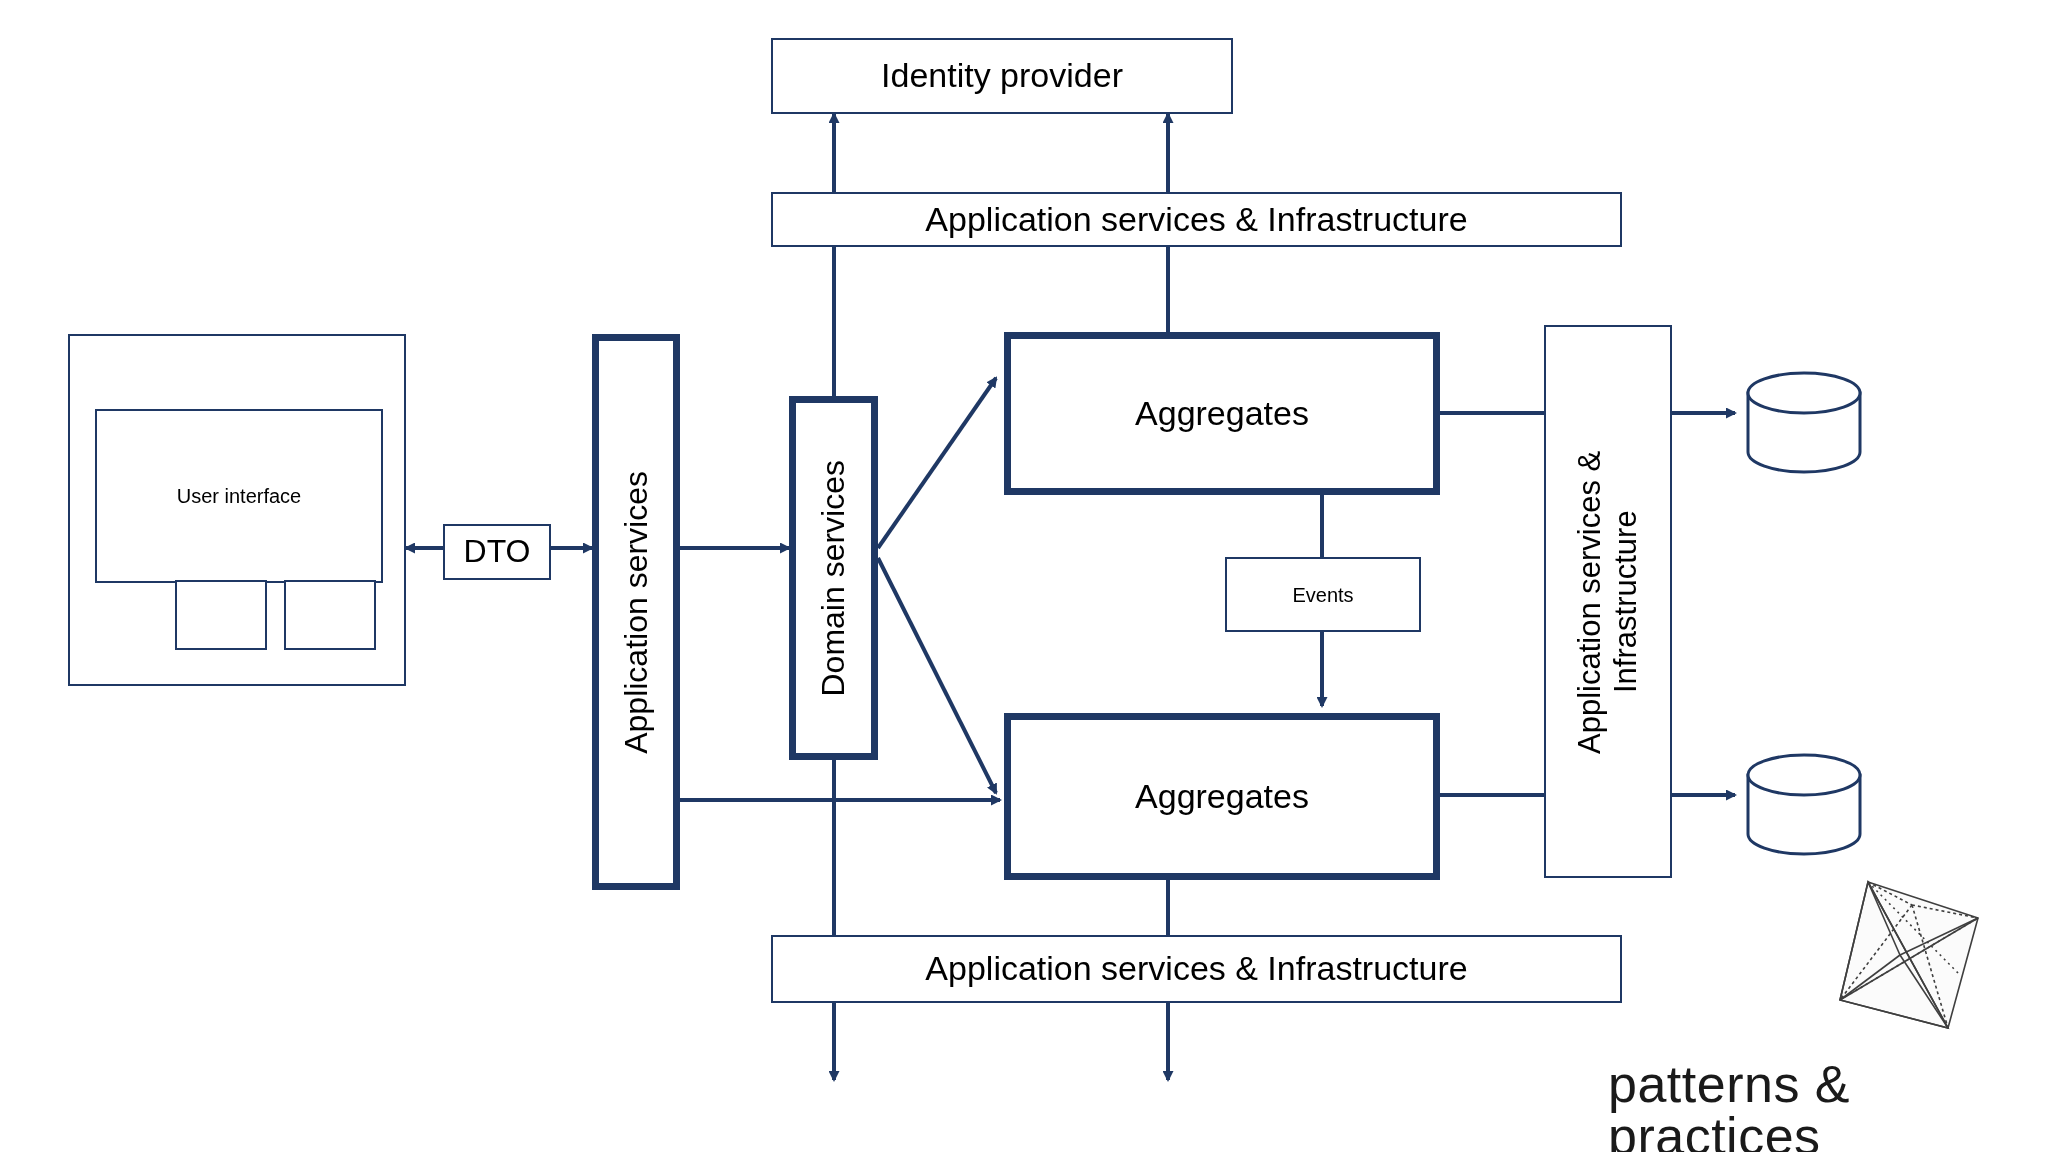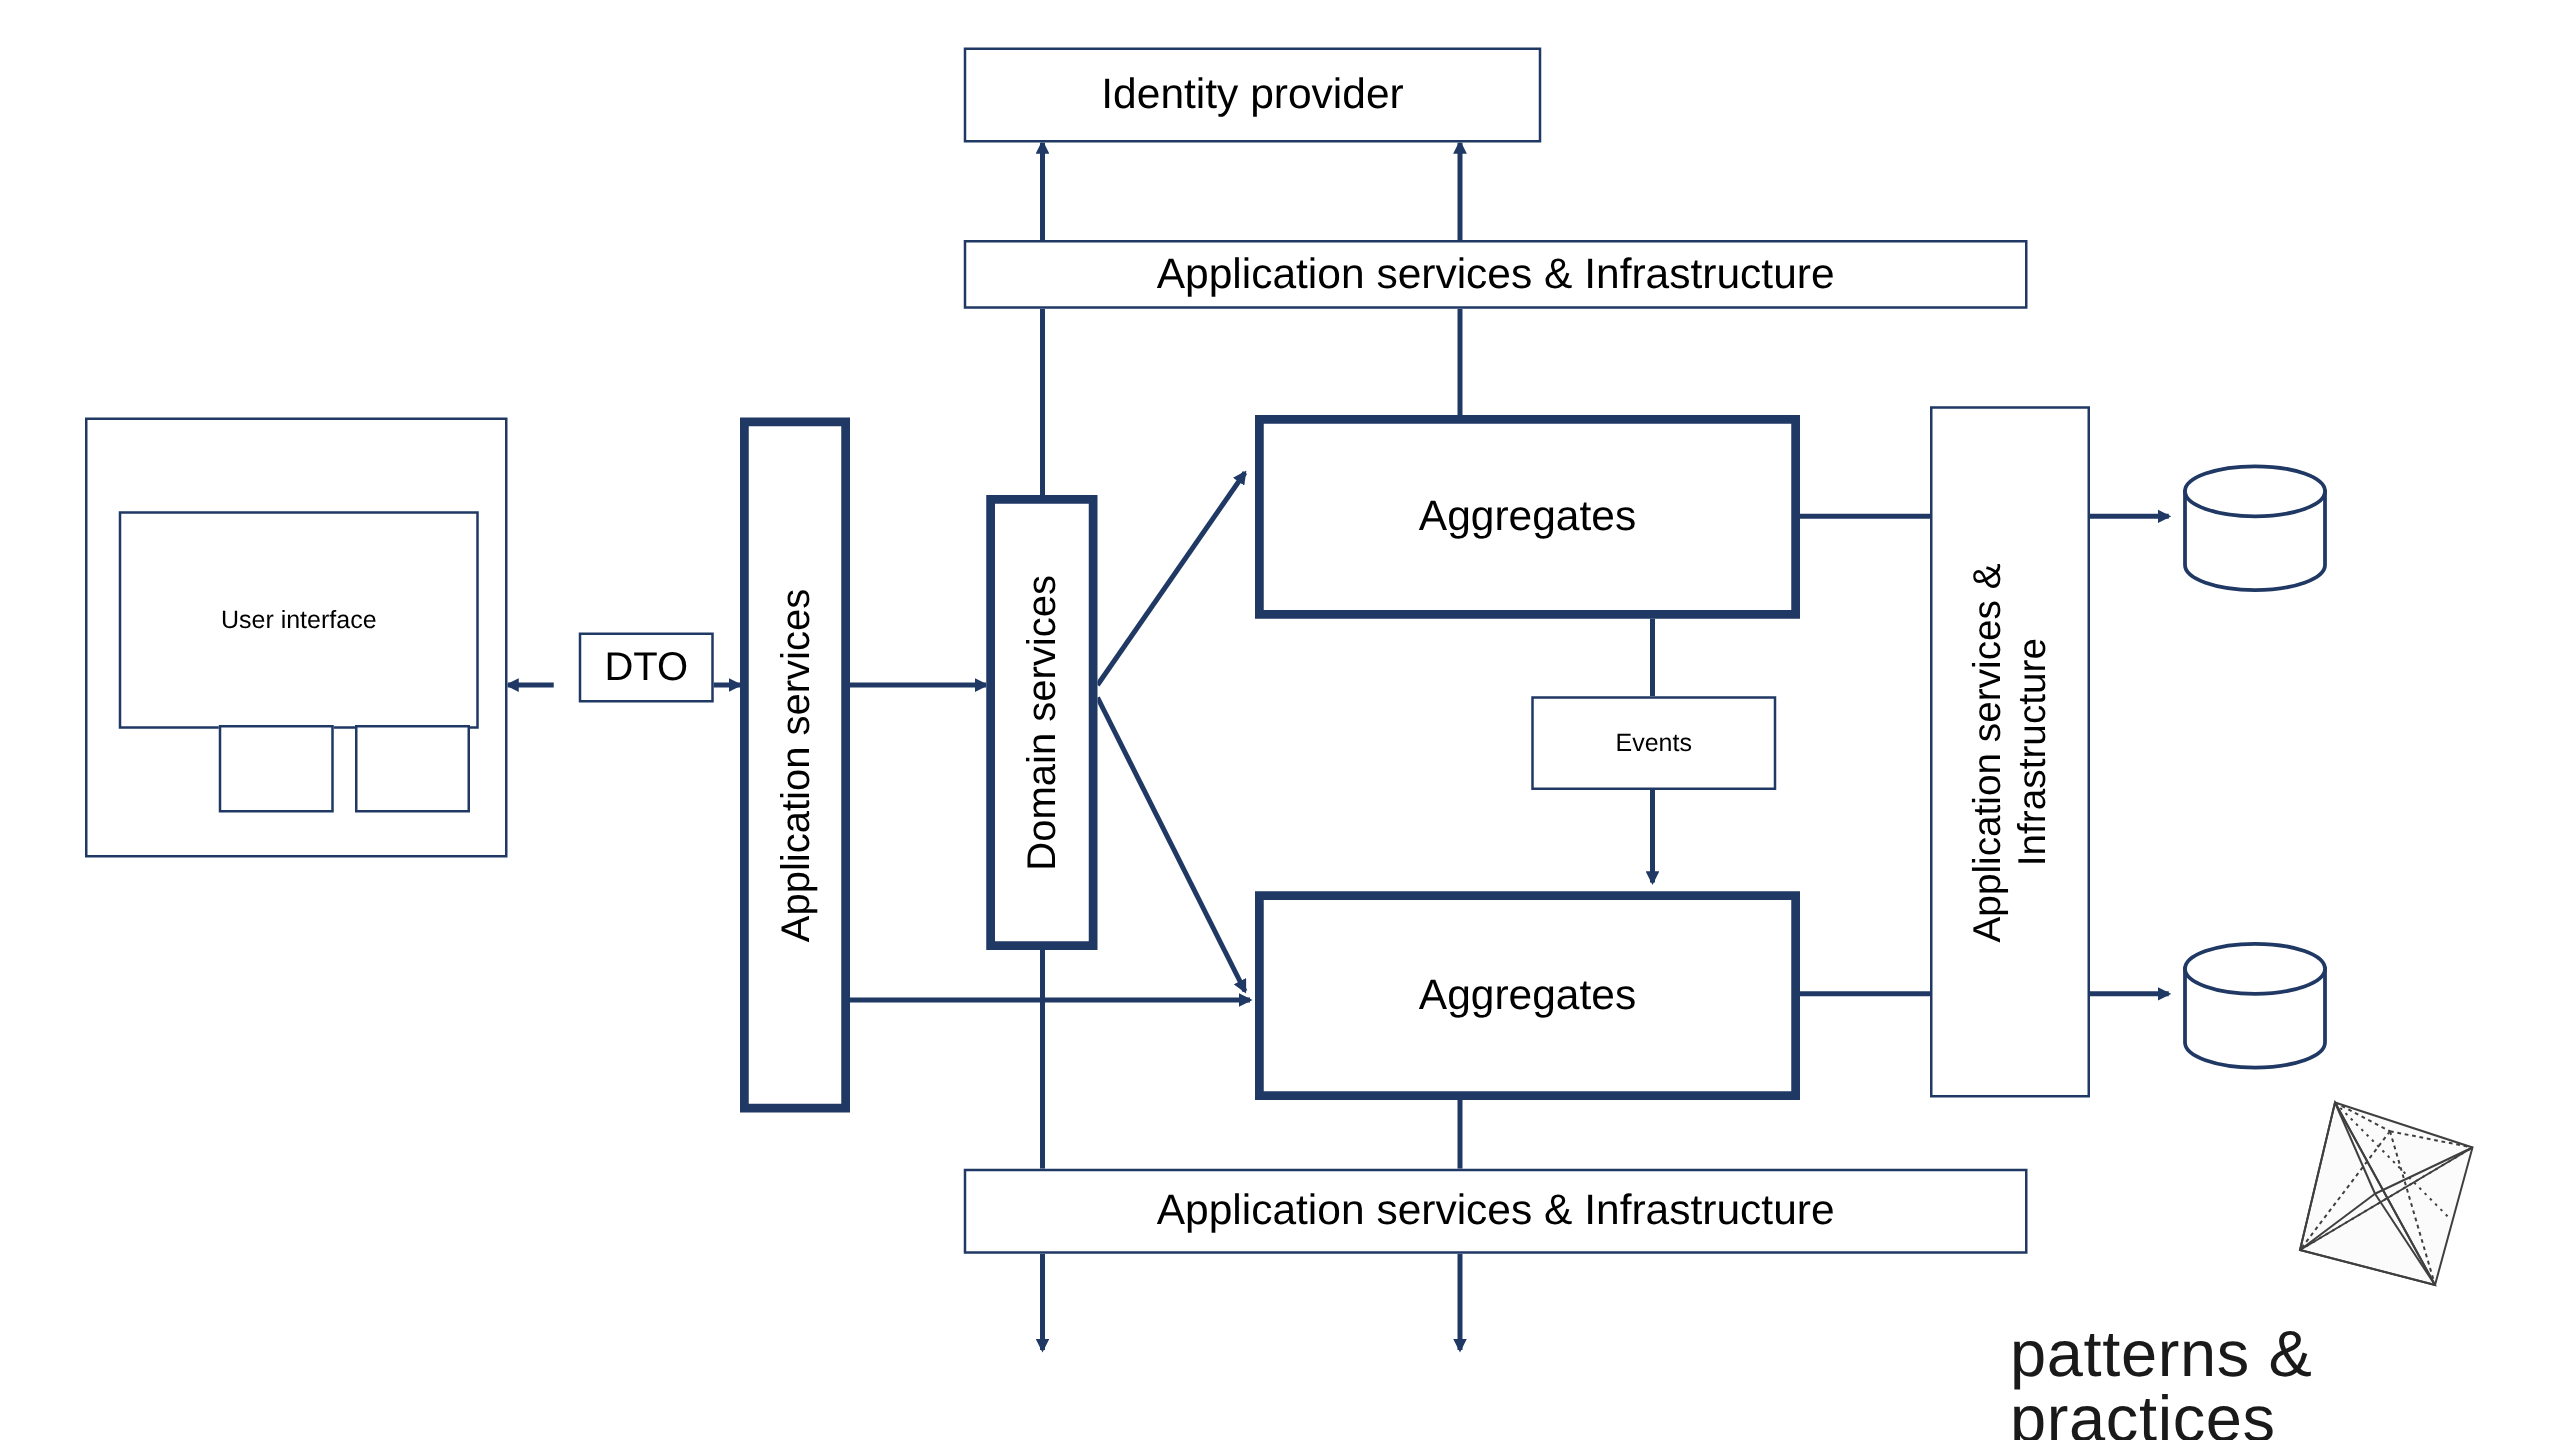--- a/index.html
+++ b/index.html
@@ -164,21 +164,21 @@
     <span class="label">User interface</span>
   </div>
 
   <div class="box thin" style="left:175px; top:580px; width:92px; height:70px;">
     <span class="label"></span>
   </div>
   <div class="box thin" style="left:284px; top:580px; width:92px; height:70px;">
     <span class="label"></span>
   </div>
 
-  <div class="box thin" style="left:443px; top:506px; width:108px; height:56px; font-size:32px;margin-left:20px;">
+  <div class="box thin" style="left:443px; top:524px; width:108px; height:56px; font-size:32px;">
     <span class="label">DTO</span>
   </div>
 
   <div class="box thick" style="left:592px; top:334px; width:88px; height:556px; font-size:32px;">
     <span class="vlabel">Application services</span>
   </div>
 
   <div class="box thick" style="left:789px; top:396px; width:89px; height:364px; font-size:32px;">
     <span class="vlabel">Domain services</span>
   </div>

